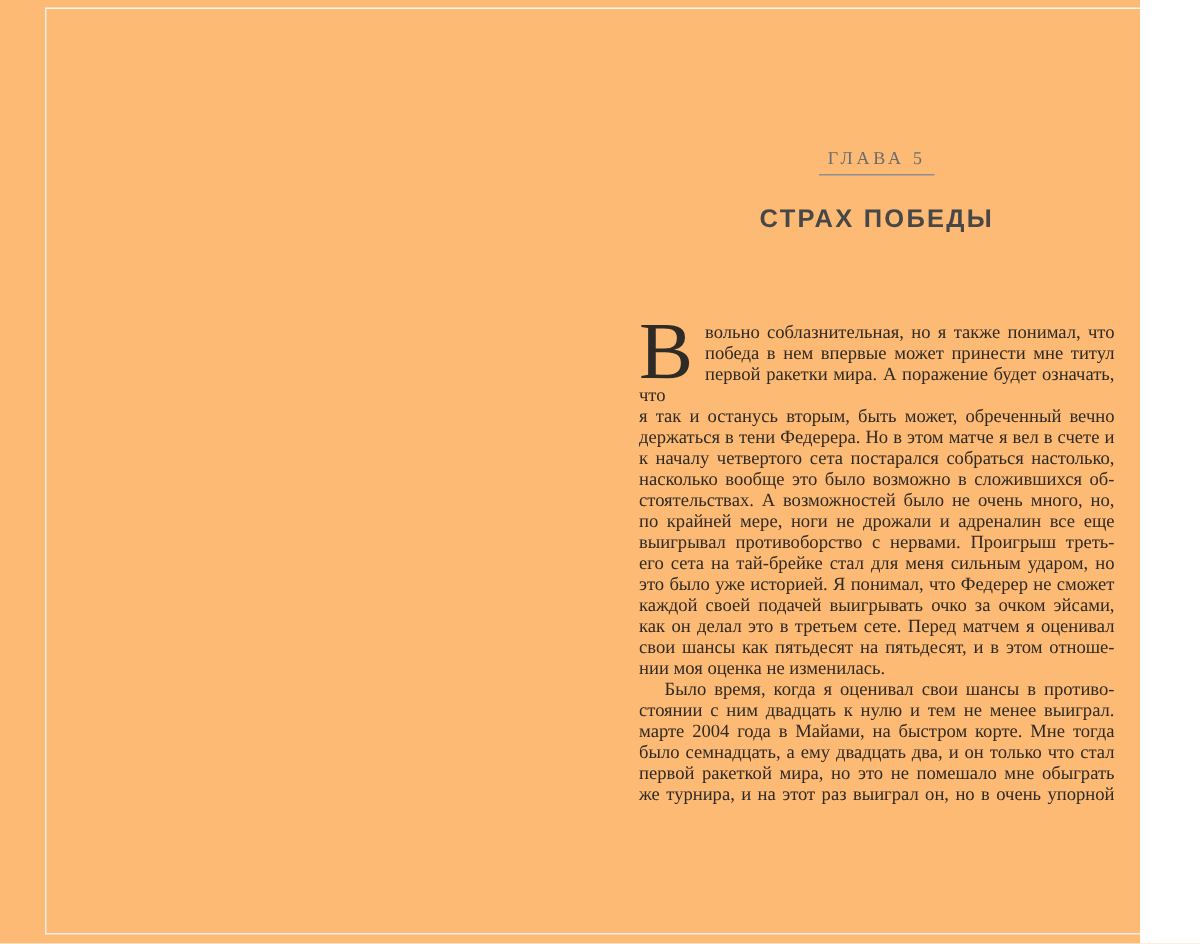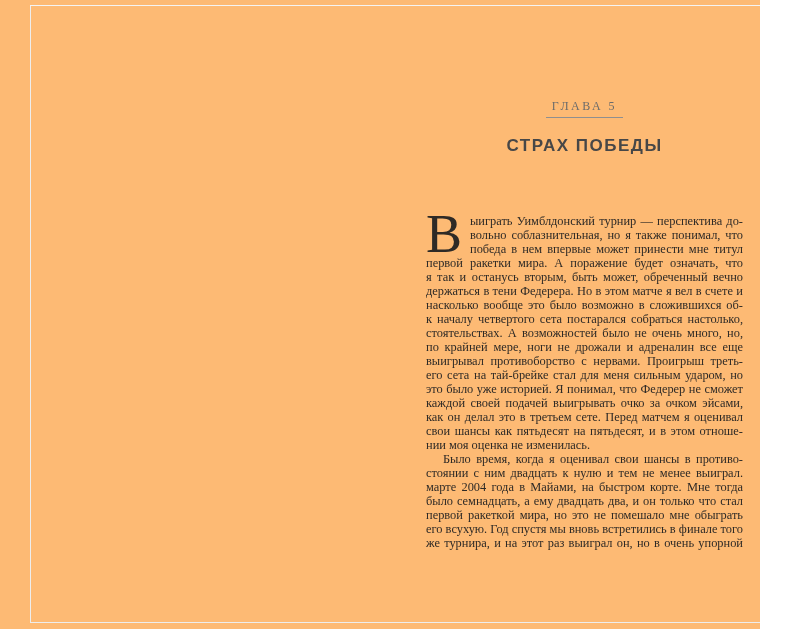--- a/index.html
+++ b/index.html
@@ -89,39 +89,37 @@
   <div class="page-edge edge-right"></div>
   <div class="page-edge edge-bottom"></div>
 
   <div class="text-column">
     <div class="chapter-head-wrap">
       <span class="chapter-head">ГЛАВА 5</span>
     </div>
     <h1 class="title">СТРАХ ПОБЕДЫ</h1>
     <div class="body-text" id="body-text">
         <span class="dropcap">В</span>
-        <div class="line">ыиграть Уимблдонский турнир — перспектива до-</div>
         <div class="line">вольно соблазнительная, но я также понимал, что</div>
         <div class="line">победа в нем впервые может принести мне титул</div>
         <div class="line">первой ракетки мира. А поражение будет означать, что</div>
         <div class="line">я так и останусь вторым, быть может, обреченный вечно</div>
         <div class="line">держаться в тени Федерера. Но в этом матче я вел в счете и</div>
+        <div class="line">к началу четвертого сета постарался собраться настолько,</div>
         <div class="line">насколько вообще это было возможно в сложившихся об-</div>
-        <div class="line">к началу четвертого сета постарался собраться настолько,</div>
         <div class="line">стоятельствах. А возможностей было не очень много, но,</div>
         <div class="line">по крайней мере, ноги не дрожали и адреналин все еще</div>
         <div class="line">выигрывал противоборство с нервами. Проигрыш треть-</div>
         <div class="line">его сета на тай-брейке стал для меня сильным ударом, но</div>
         <div class="line">это было уже историей. Я понимал, что Федерер не сможет</div>
         <div class="line">каждой своей подачей выигрывать очко за очком эйсами,</div>
         <div class="line">как он делал это в третьем сете. Перед матчем я оценивал</div>
         <div class="line">свои шансы как пятьдесят на пятьдесят, и в этом отноше-</div>
         <div class="line short-last">нии моя оценка не изменилась.</div>
         <div class="line indent">Было время, когда я оценивал свои шансы в противо-</div>
         <div class="line">стоянии с ним двадцать к нулю и тем не менее выиграл.</div>
         <div class="line">марте 2004 года в Майами, на быстром корте. Мне тогда</div>
         <div class="line">было семнадцать, а ему двадцать два, и он только что стал</div>
         <div class="line">первой ракеткой мира, но это не помешало мне обыграть</div>
-        <div class="line">его всухую. Год спустя мы вновь встретились в финале того</div>
         <div class="line">же турнира, и на этот раз выиграл он, но в очень упорной</div>
       </div>
   </div>
 </div>
 
 </body></html>

